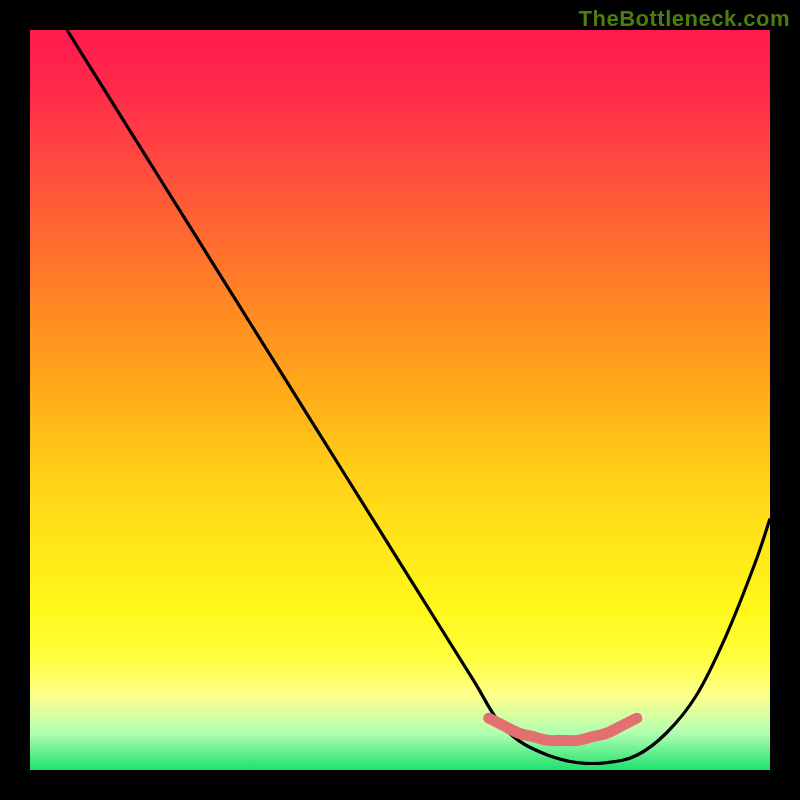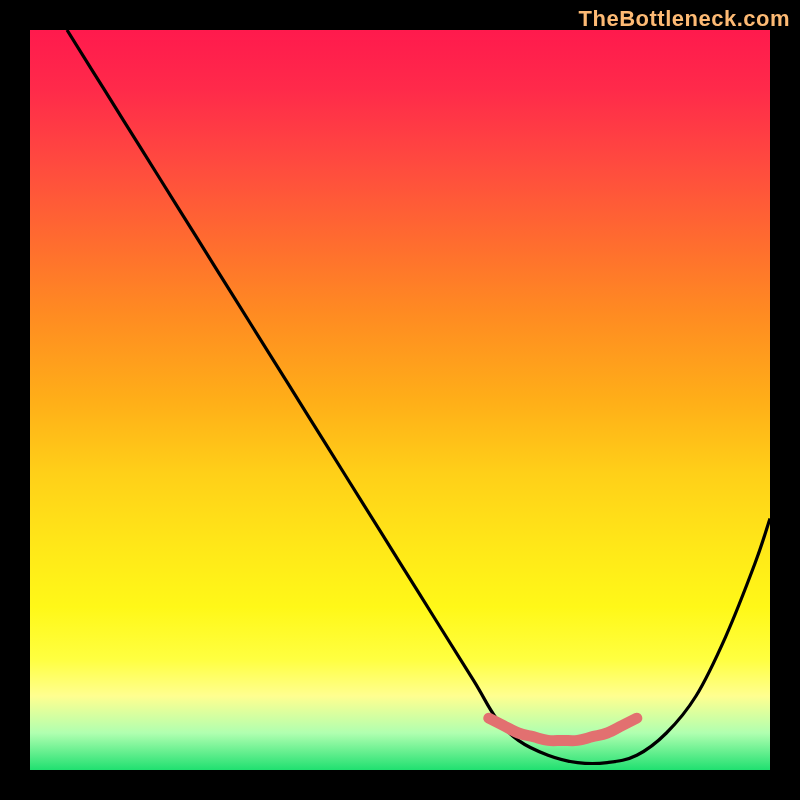--- a/index.html
+++ b/index.html
@@ -14,21 +14,21 @@
   .frame {
     position: relative;
     width: 800px;
     height: 800px;
     background: #000;
   }
   .watermark {
     position: absolute;
     top: 6px;
     right: 10px;
-    color: #fdba74;
+    color: #4d7c0f;
     font-size: 22px;
     font-weight: bold;
     letter-spacing: 0.5px;
     z-index: 10;
   }
   .plot-area {
     position: absolute;
     left: 30px;
     top: 30px;
     width: 740px;

